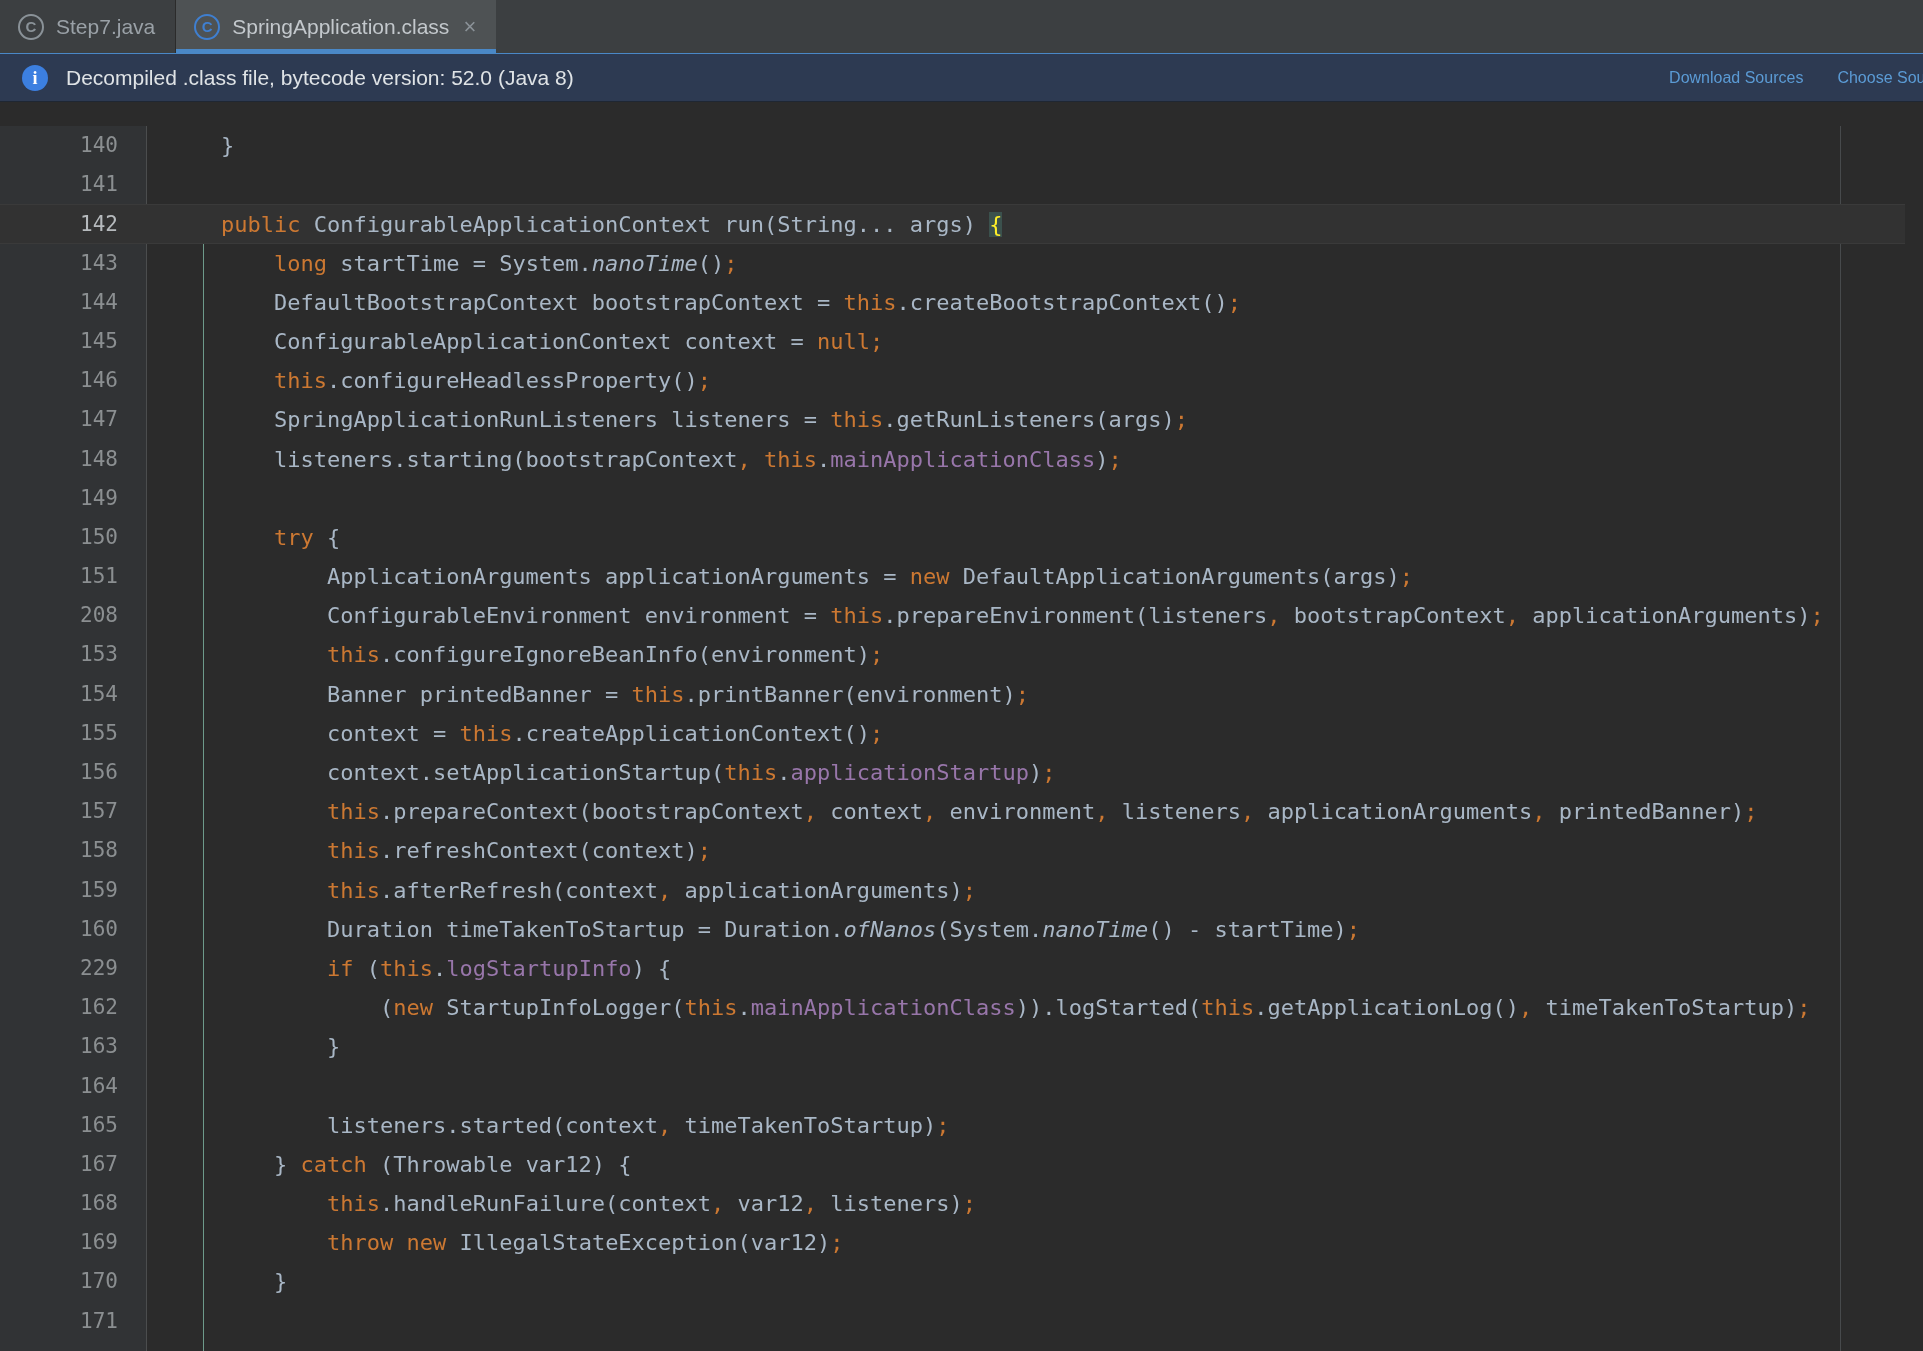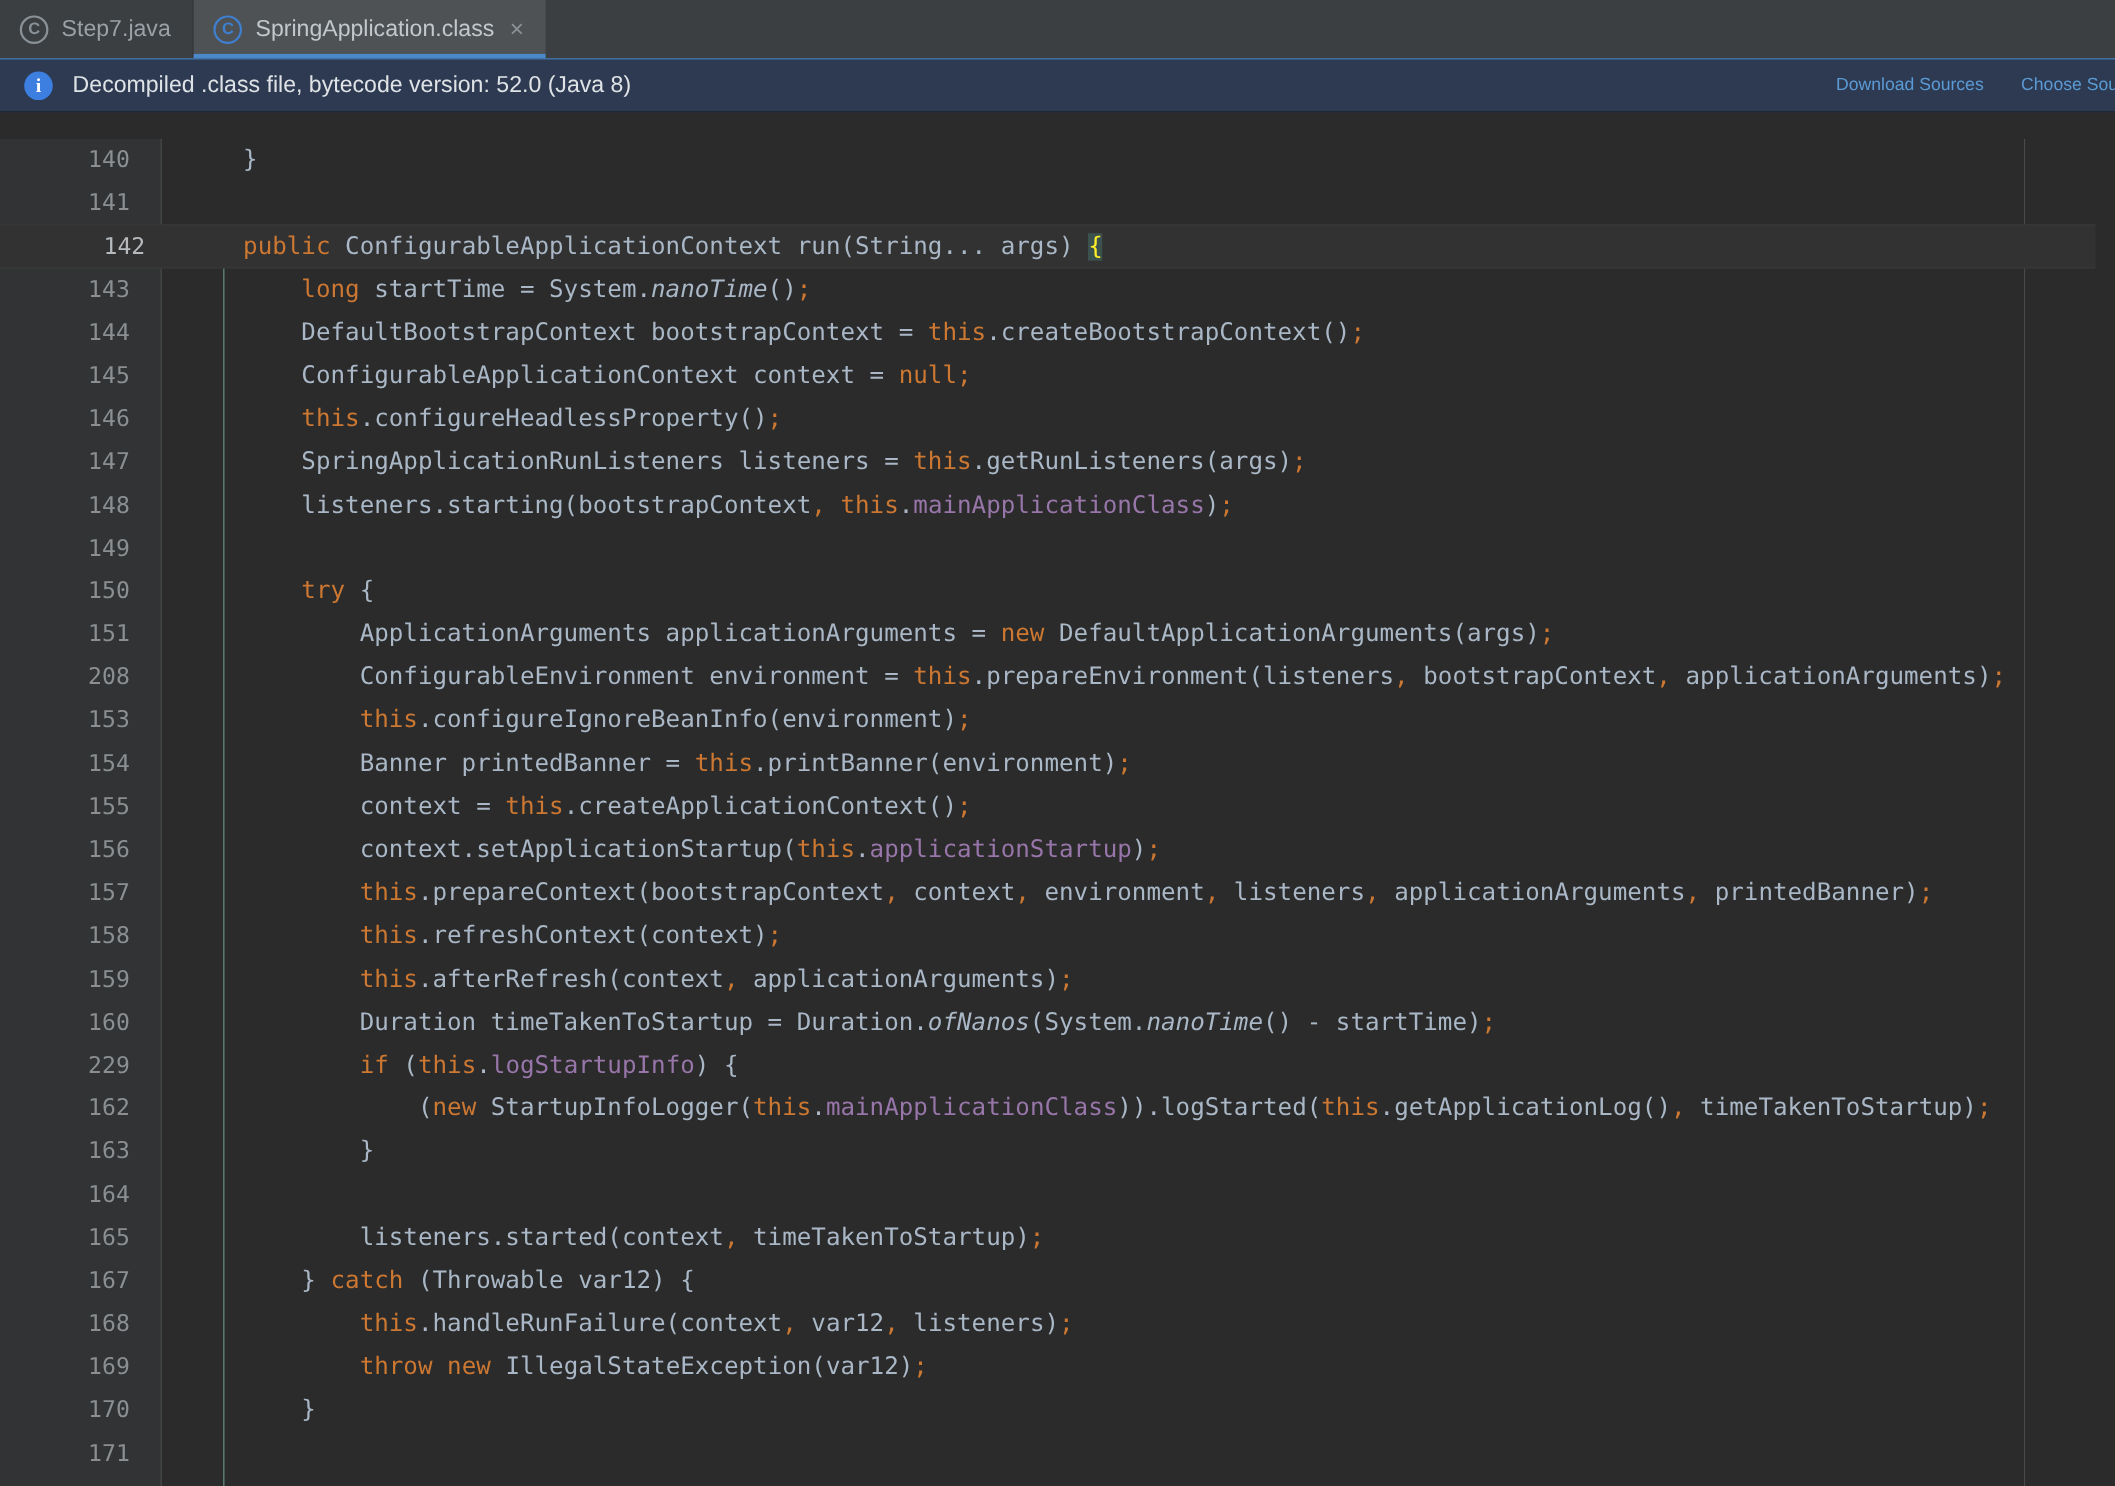--- a/index.html
+++ b/index.html
@@ -189,21 +189,21 @@
   }
   .ln {
     position: absolute;
     left: 0;
     width: 118px;
     text-align: right;
     color: #8b8f91;
     font-family: "DejaVu Sans Mono", "Liberation Mono", monospace;
     font-size: 21px;
   }
-  .code-row.current .ln { color: #b6babd; padding-left: 14px; }
+  .code-row.current .ln { color: #b6babd; }
   .src {
     position: absolute;
     left: 168px;
     color: #a9b7c6;
   }
 
   
   .kw   { color: #cc7832; }
   .fld  { color: #9876aa; }
   .stm  { font-style: italic; text-align: center; }

